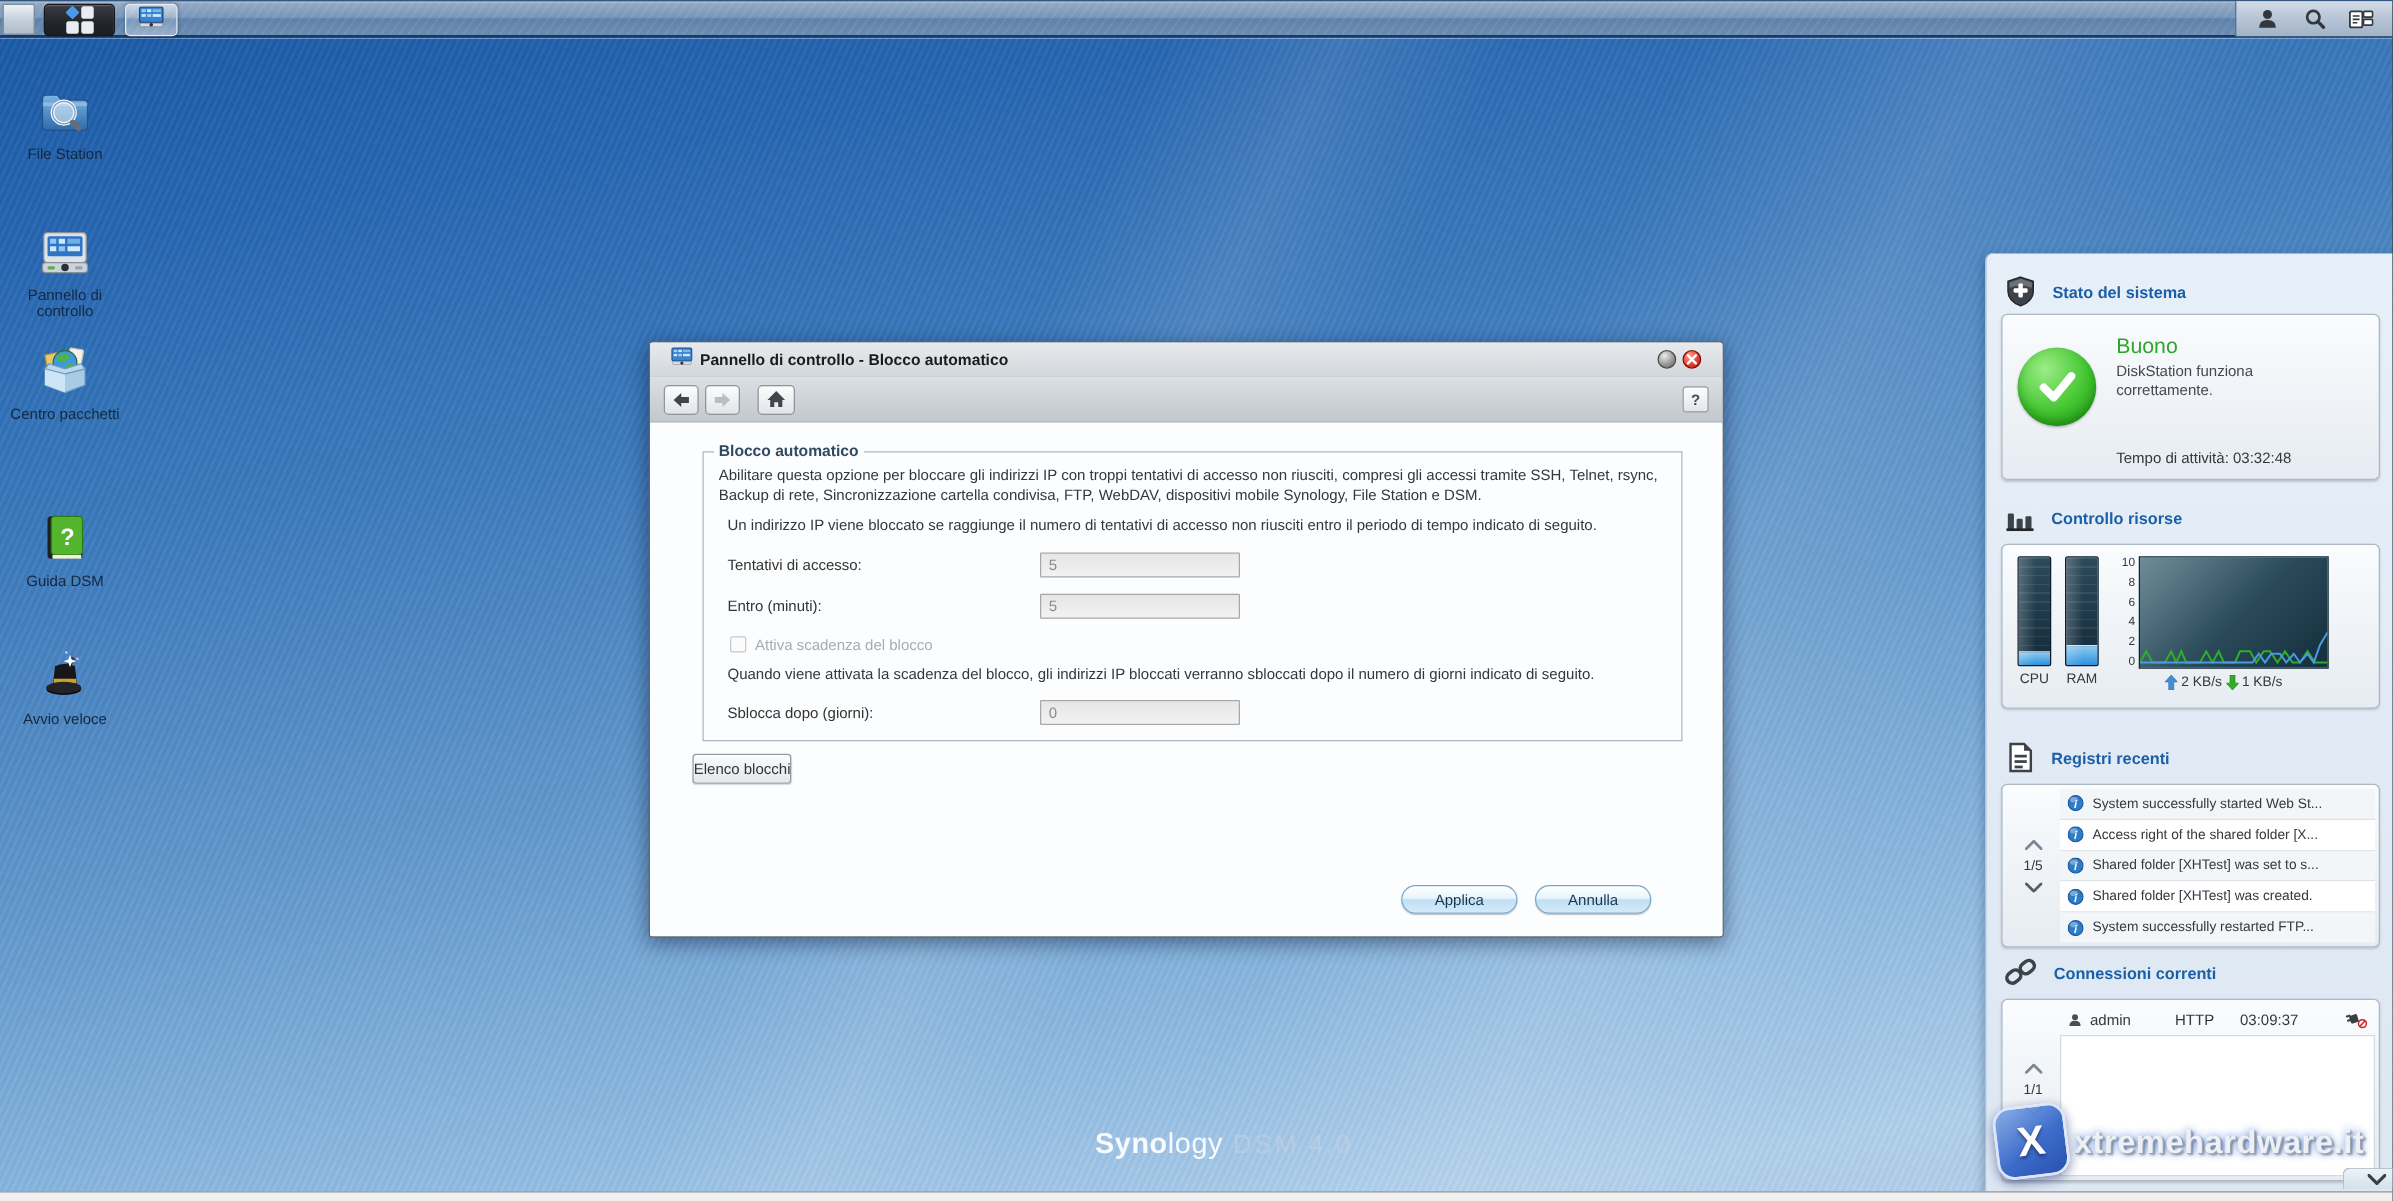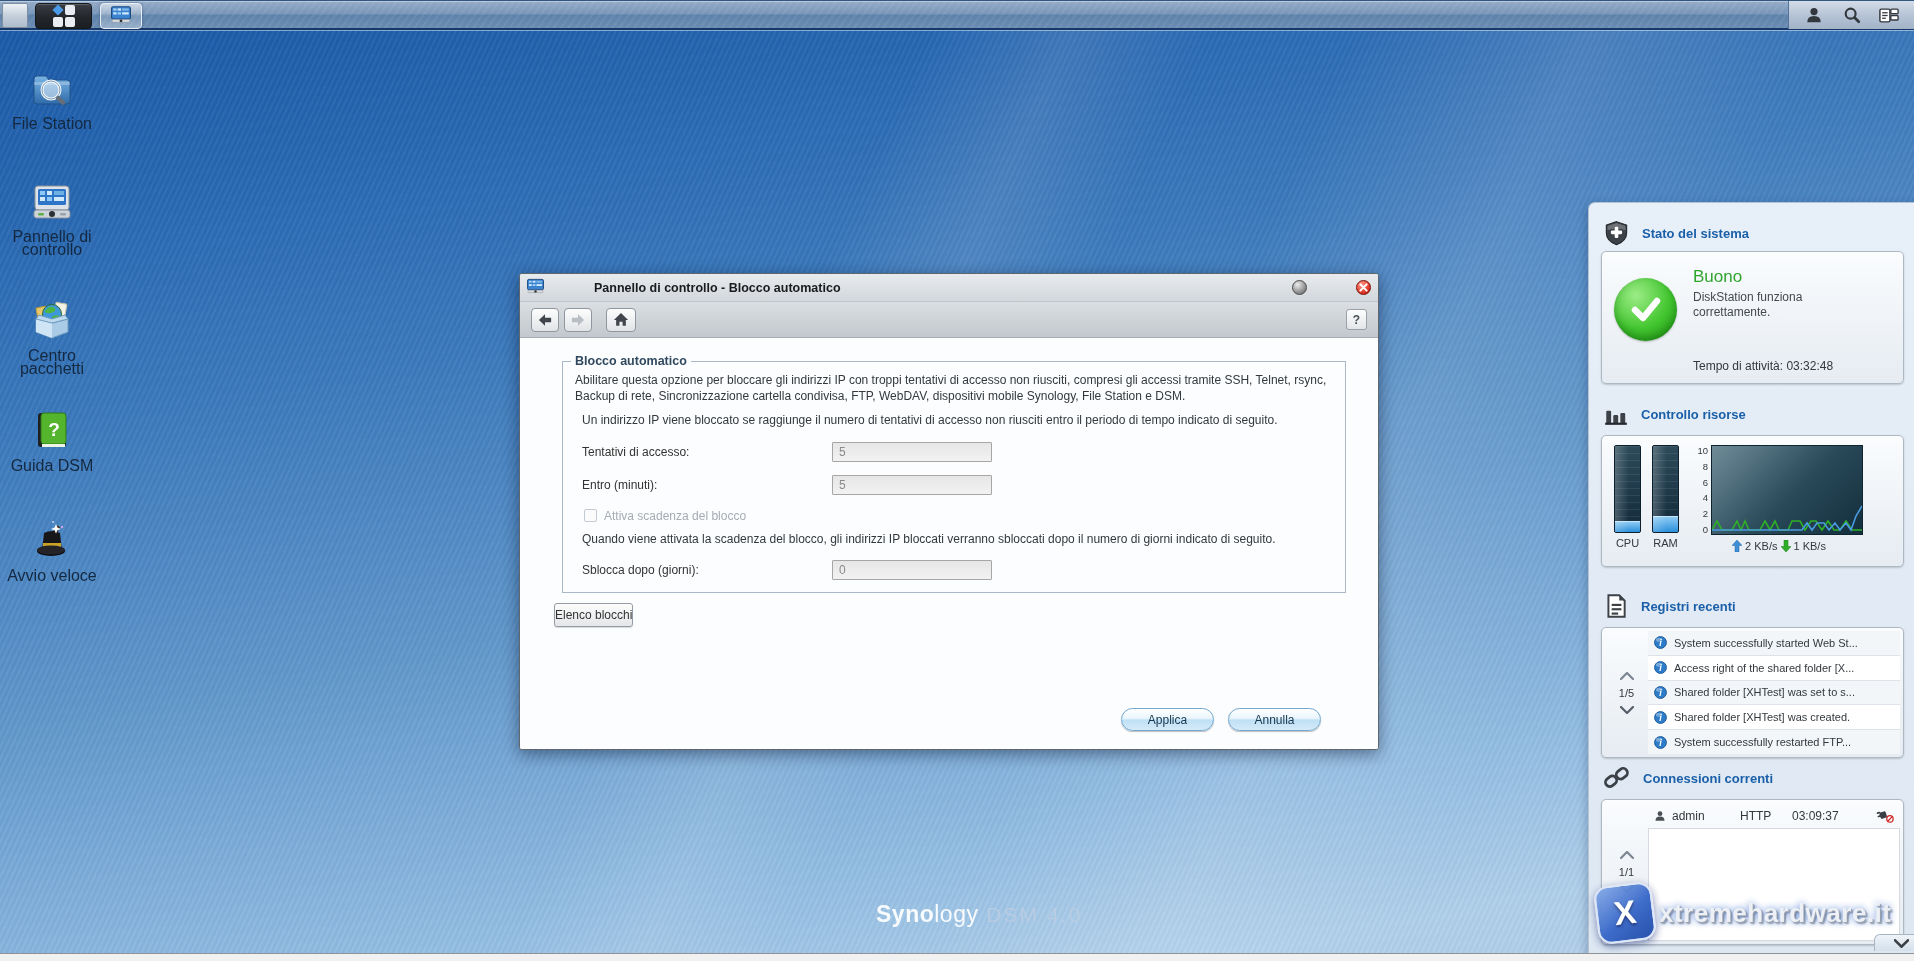--- a/index.html
+++ b/index.html
@@ -24,25 +24,25 @@
   .mm.s1{background:#4a9ae8;transform:rotate(45deg) scale(.8);border-radius:1px;}
   .task-btn{position:absolute;left:100px;top:2px;width:42px;height:26px;border-radius:4px;border:1px solid #e6eef6;
     background:linear-gradient(180deg,rgba(255,255,255,.55),rgba(255,255,255,.18) 55%,rgba(255,255,255,.30));
     display:grid;place-items:center;box-shadow:0 0 3px rgba(0,20,60,.4);}
   .tb-right{position:absolute;right:0;top:0;width:126px;height:28px;border-left:1px solid #55749a;
     background:linear-gradient(180deg,#d3dce8 0%,#b4c2d4 55%,#a2b3c8 100%);display:flex;align-items:center;justify-content:space-evenly;}
   .tb-ic{width:26px;height:22px;display:grid;place-items:center;}
   
   .dicon{position:absolute;left:0;width:104px;text-align:center;cursor:default;}
   .dicon .ic{width:46px;height:46px;margin:0 auto;}
-  .dicon .lbl{margin-top:5px;font-size:16px;color:#142840;line-height:13px;}
+  .dicon .lbl{margin-top:5px;font-size:12px;color:#142840;line-height:13px;}
   
   .window{position:absolute;left:519px;top:273px;width:860px;height:477px;border:1px solid #5f666d;border-radius:3px;
     background:#fcfdfe;box-shadow:0 4px 16px rgba(0,10,35,.45);overflow:hidden;}
-  .titlebar{height:28px;background:linear-gradient(180deg,#e8ebee,#d2d7db);display:flex;align-items:center;padding:0 7px;border-bottom:1px solid #bfc5cb;gap:44px;}
+  .titlebar{height:28px;background:linear-gradient(180deg,#e8ebee,#d2d7db);display:flex;align-items:center;padding:0 17px;border-bottom:1px solid #bfc5cb;}
   .titlebar .wt{flex:1;margin-left:6px;font-size:12.5px;font-weight:bold;color:#191b1d;}
   .wbtn{width:15px;height:15px;border-radius:50%;margin-left:5px;display:grid;place-items:center;}
   .wbtn.min{background:radial-gradient(circle at 35% 28%,#ececec,#9a9a9a 55%,#5c5c5c);border:1px solid #4a4a4a;}
   .wbtn.close{background:radial-gradient(circle at 35% 28%,#ff9d8c,#e23b2e 60%,#a31205);border:1px solid #7e0e04;}
   .wtoolbar{height:36px;background:linear-gradient(180deg,#dbdfe3,#c2c8cd);display:flex;align-items:center;gap:5px;padding:0 11px;border-bottom:1px solid #a7adb4;}
   .nbtn{width:28px;height:24px;border:1px solid #8f969d;border-radius:4px;background:linear-gradient(180deg,#fdfdfd,#e1e4e7);display:grid;place-items:center;}
   .nbtn.home{margin-left:9px;width:30px;}
   .helpbtn{margin-left:auto;width:21px;height:21px;border:1px solid #9aa0a7;border-radius:3px;background:linear-gradient(180deg,#fdfdfd,#e3e6e9);
     display:grid;place-items:center;font-size:12px;font-weight:bold;color:#4a4f55;}
   .wcontent{position:absolute;top:65px;bottom:0;left:0;right:0;background:#fcfdfe;font-size:12px;color:#333;}
@@ -208,21 +208,21 @@
           <rect x="25" y="18" width="10" height="4" fill="#cfe8fa"></rect>
         <rect x="5" y="31" width="36" height="8" rx="2.5" fill="#cdd3da" stroke="#88909a"></rect>
         <circle cx="23" cy="35" r="3" fill="#2c3036"></circle>
         <rect x="9" y="34" width="6" height="2.5" rx="1.2" fill="#5fae4a"></rect>
         <rect x="31" y="34" width="6" height="2.5" rx="1.2" fill="#9aa2ac"></rect>
       </svg>
     </div>
     <div class="lbl">Pannello di controllo</div>
   </div>
 
-  <div class="dicon" style="top:298px;">
+  <div class="dicon" style="top:274px;">
     <div class="ic">
       <svg width="46" height="46" viewBox="0 0 46 46">
         <rect x="26" y="5" width="11" height="12" rx="1" fill="#f4f1e6" stroke="#c8c2a8" transform="rotate(10 31 11)"></rect>
         <rect x="8" y="9" width="10" height="12" rx="1" fill="#e8c86a" stroke="#b89a3a" transform="rotate(-12 13 15)"></rect>
         <circle cx="23" cy="16" r="9.5" fill="#3f98dc" stroke="#2a6a30"></circle>
         <path d="M16 13 q4-5 8-4 q3 1 2 4 q-4 3-7 2 q-3 0-3-2 z" fill="#4cb544"></path>
         <path d="M24 18 q5-2 7 1 q1 3-3 5 q-4 0-5-3 q0-2 1-3 z" fill="#4cb544"></path>
         <path d="M7 21 L23 25 L39 21 L39 34 L23 40 L7 34 z" fill="#a9cbe6" stroke="#6f9cc2"></path>
         <path d="M7 21 L23 25 L23 40 L7 34 z" fill="#cfe4f4"></path>
         <path d="M7 21 L23 25 L39 21 L36 17 L23 21 L10 17 z" fill="#bdd9ee" stroke="#6f9cc2"></path>

